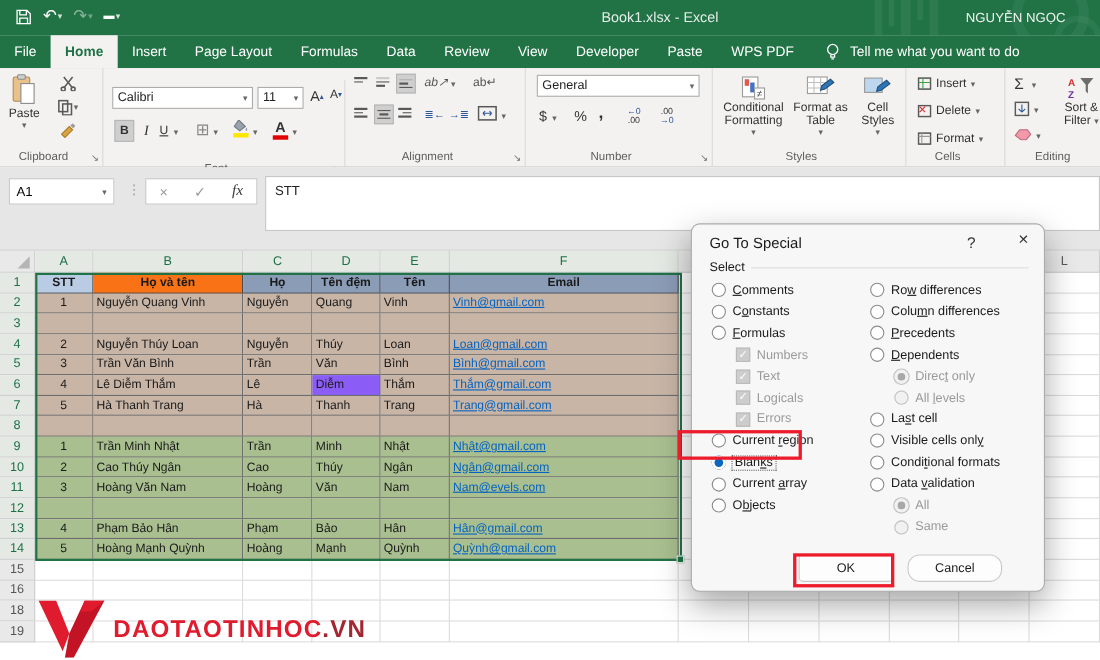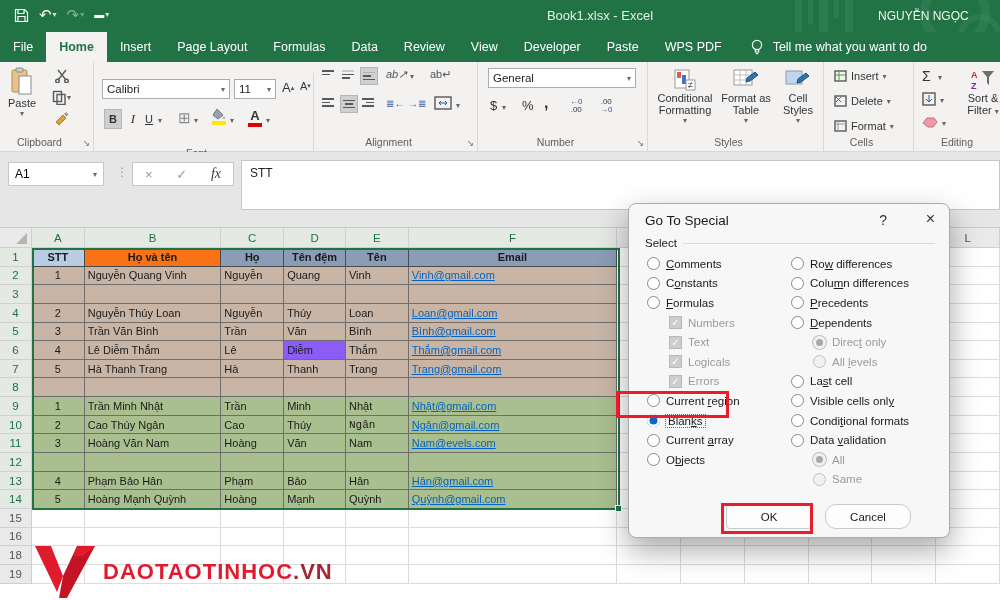--- a/index.html
+++ b/index.html
@@ -560,21 +560,21 @@
         <div class="cell" style="width: 64px;"></div>
         <div class="cell" style="width: 64px;"></div>
         <div class="cell" style="width: 64px;"></div>
       </div>
       <div class="grow" style="height: 18.65px;">
         <div class="rowh sel">10</div>
         <div class="cell tbl num" style="width: 53px; background: rgb(169, 191, 143);">2</div>
         <div class="cell tbl" style="width: 137px; background: rgb(169, 191, 143);">Cao Thúy Ngân</div>
         <div class="cell tbl" style="width: 63px; background: rgb(169, 191, 143);">Cao</div>
         <div class="cell tbl" style="width: 62px; background: rgb(169, 191, 143);">Thúy</div>
-        <div class="cell tbl" style="width: 63px; background: rgb(169, 191, 143); font-family: Liberation Mono, monospace;">Ngân</div>
+        <div class="cell tbl" style="width: 63px; background: rgb(169, 191, 143);">Ngân</div>
         <div class="cell tbl" style="width: 209px; background: rgb(169, 191, 143);">
           <a>Ngân@gmail.com</a>
         </div>
         <div class="cell" style="width: 64px;"></div>
         <div class="cell" style="width: 64px;"></div>
         <div class="cell" style="width: 64px;"></div>
         <div class="cell" style="width: 64px;"></div>
         <div class="cell" style="width: 64px;"></div>
         <div class="cell" style="width: 64px;"></div>
       </div>

